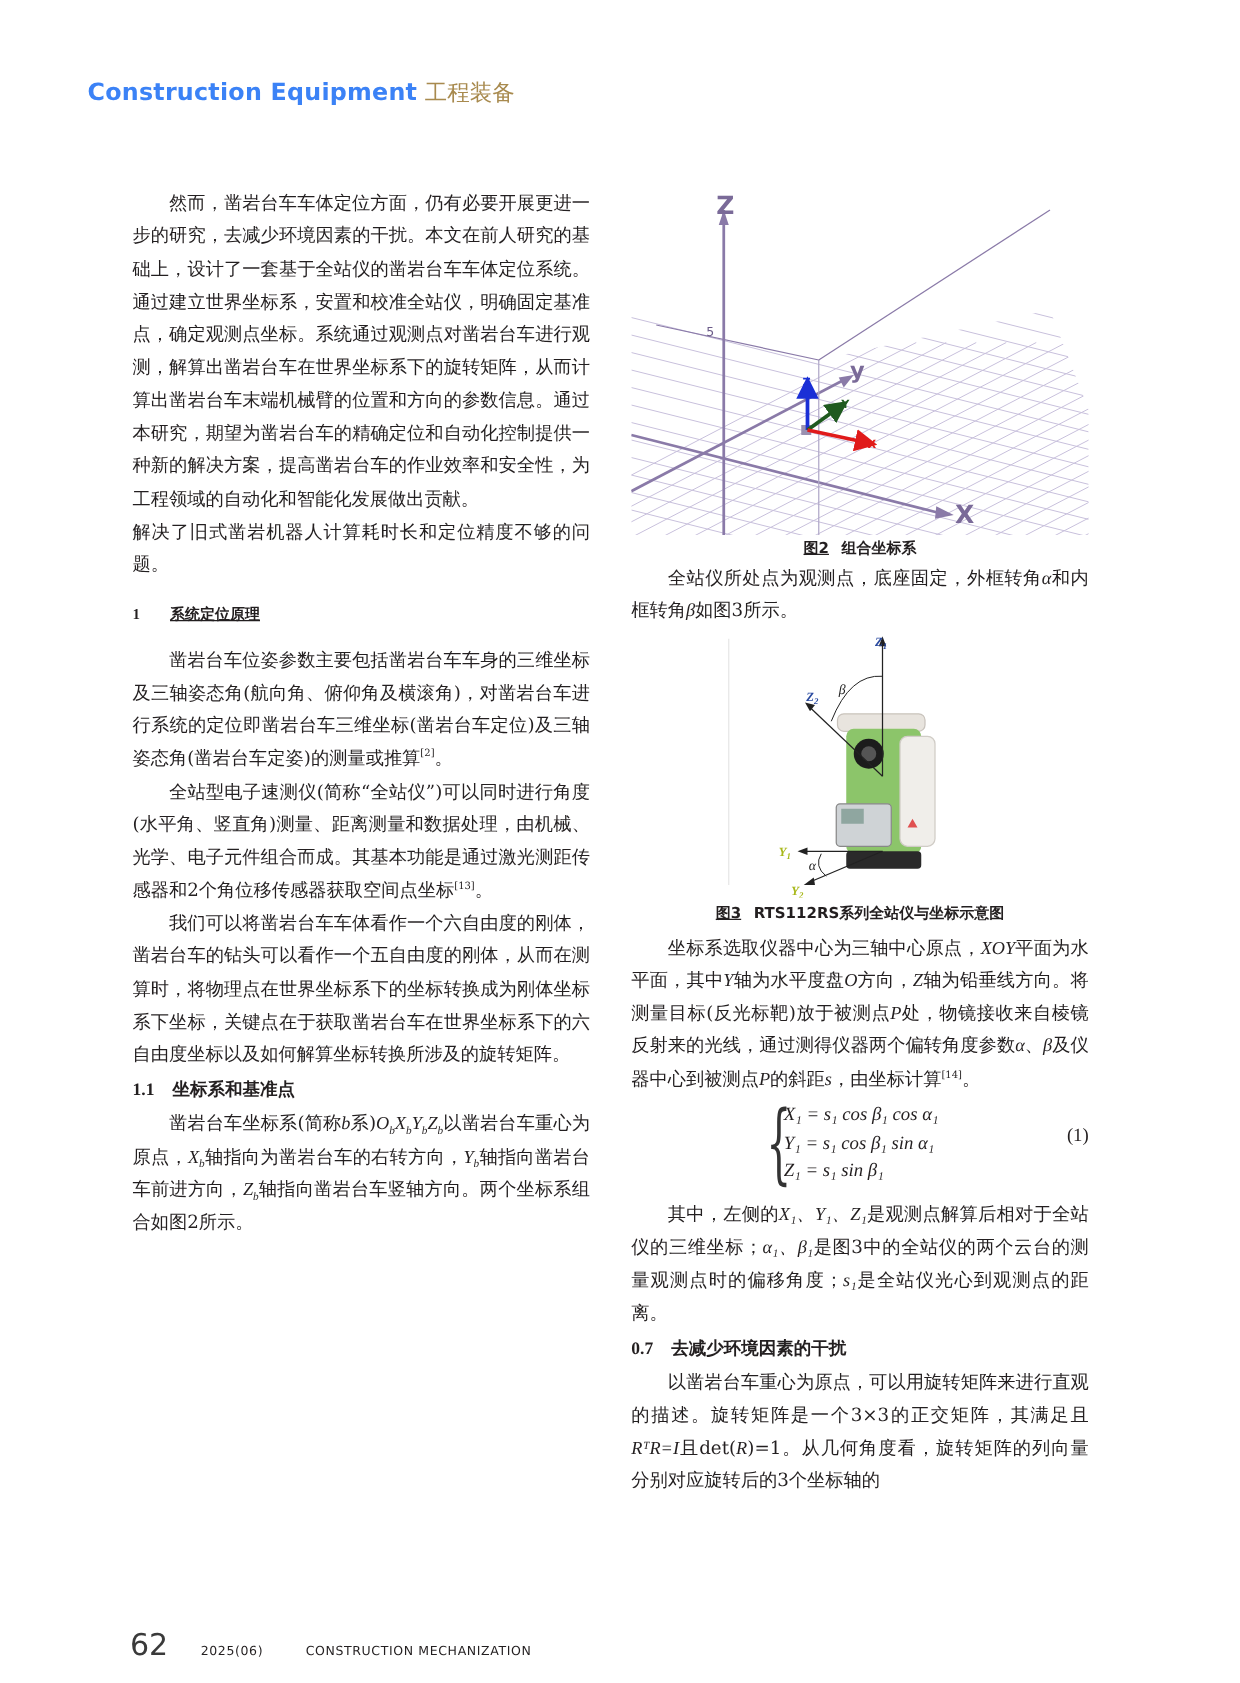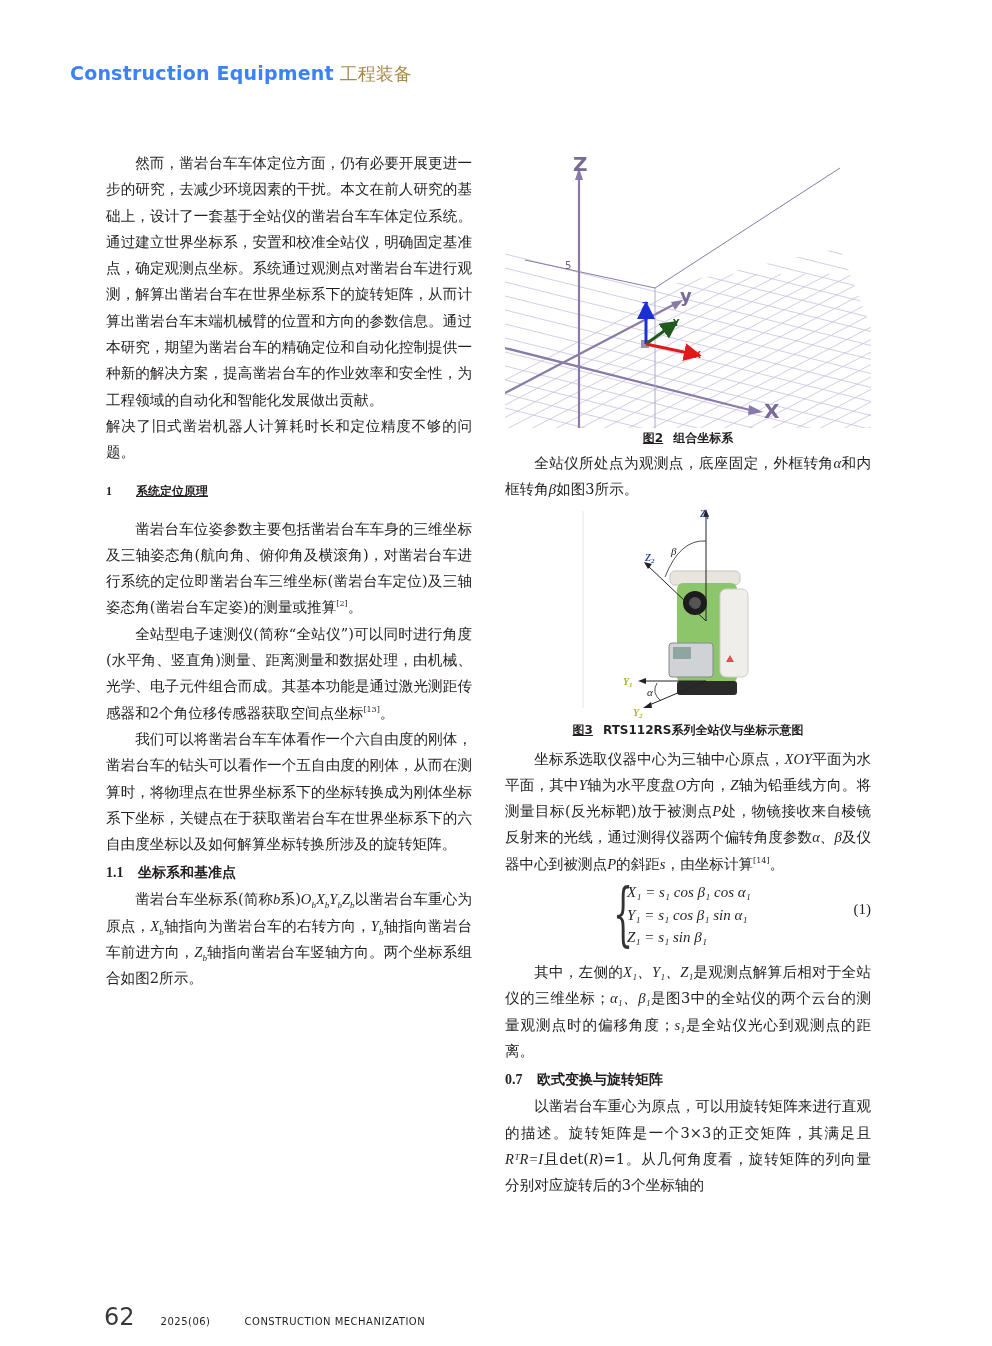--- a/index.html
+++ b/index.html
@@ -204,21 +204,21 @@
       <div class="math">X₁ = s₁ cos β₁ cos α₁</div>
       <div class="math">Y₁ = s₁ cos β₁ sin α₁</div>
       <div class="math">Z₁ = s₁ sin β₁</div>
     </div>
     <span class="no">(1)</span>
   </div>
 
   <p class="txt indent"><span>其中，左侧的</span><span class="math">X₁、Y₁、Z₁</span><span>是观测点解算后相对于全站仪的三维坐标；</span><span class="math">α₁、β₁</span><span>是图3中的全站仪的两个云台的测量观测点时的偏移角度；</span><span class="math">s₁</span><span>是全站仪光心到观测点的距离。</span></p>
 
   <h3 class="sub">
-    <span class="num">0.7</span><span>欧式变换与旋转矩阵</span>
+    <span class="num">0.7</span><span>去减少环境因素的干扰</span>
   </h3>
 
   <p class="txt indent"><span>以凿岩台车重心为原点，可以用旋转矩阵来进行直观的描述。旋转矩阵是一个3×3的正交矩阵，其满足且</span><span class="math">RᵀR=I</span><span>且det(</span><span class="math">R</span><span>)=1。从几何角度看，旋转矩阵的列向量分别对应旋转后的3个坐标轴的</span></p>
 </div>
 
 <div class="footer">
   <span class="pg">62</span>
   <span class="iss">2025(06)</span>
   <span class="journal">CONSTRUCTION MECHANIZATION</span>
 </div>

